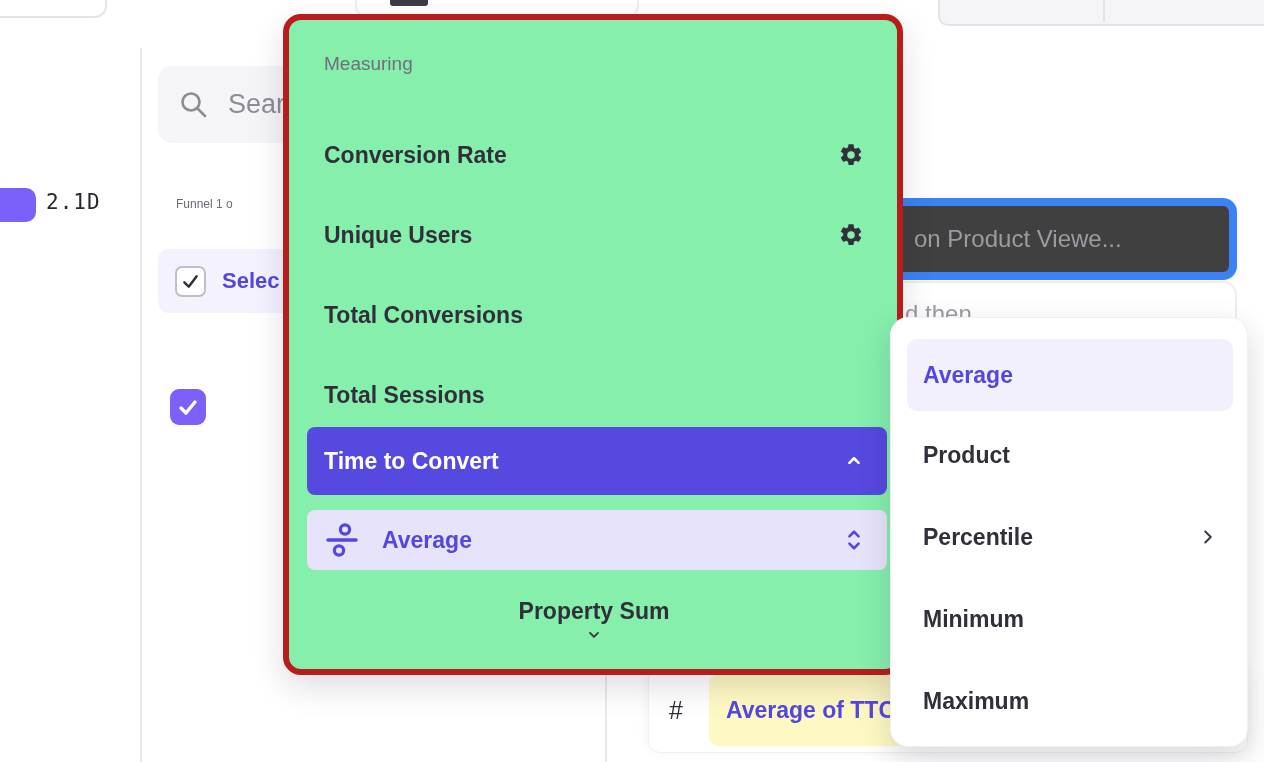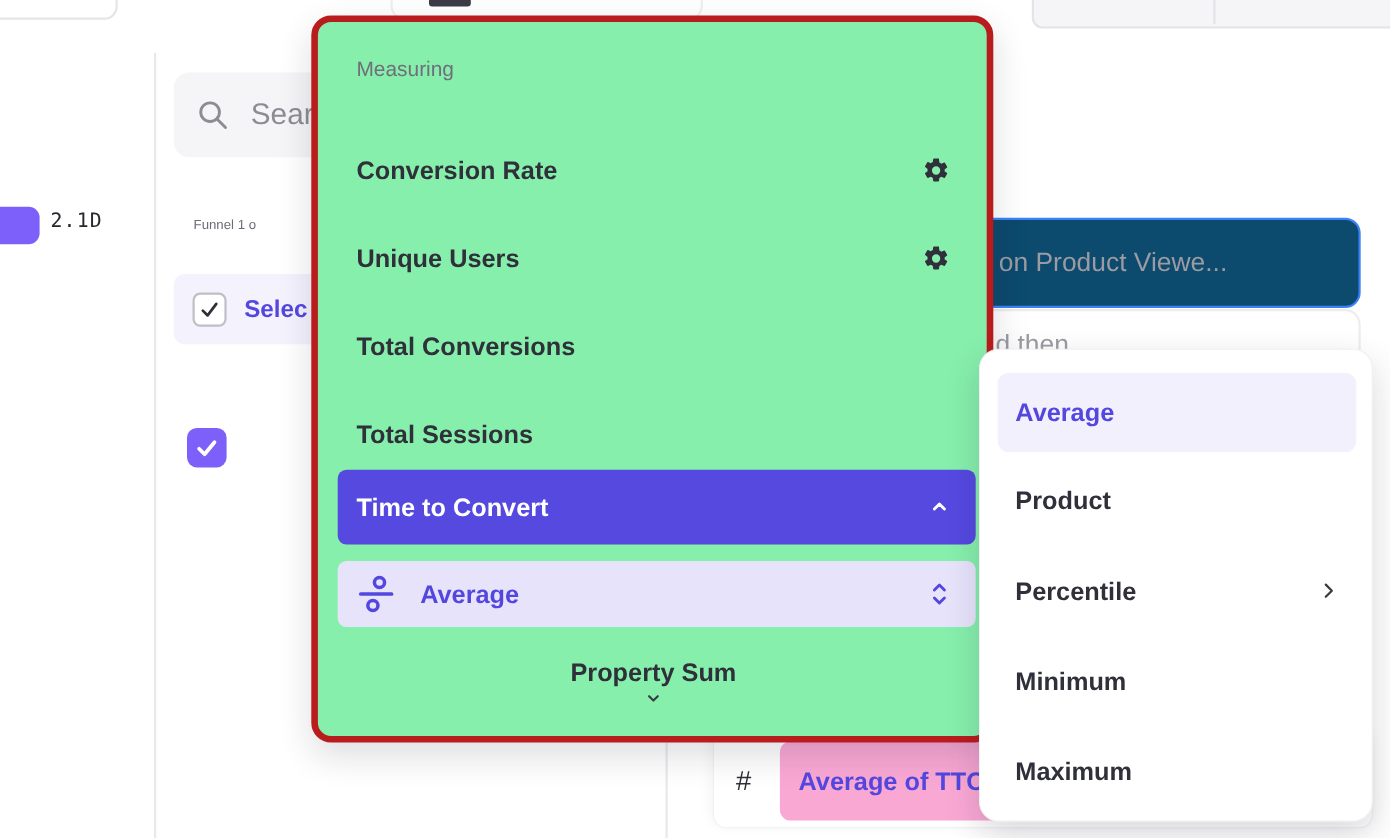--- a/index.html
+++ b/index.html
@@ -15,21 +15,21 @@
   .topmid-dark{left:33px;top:26px;width:38px;height:10px;background:#3c3c46;border-radius:3px;position:absolute;}
   .topright-bar{left:938px;top:-12px;width:340px;height:34px;background:#f5f5f7;
     border:2px solid #e4e4e8;border-bottom-left-radius:10px;}
   .topright-divider{left:1103px;top:0;width:2px;height:22px;background:#e4e4e8;}
   .vdivider1{left:140px;top:48px;width:2px;height:714px;background:#e9e9ec;}
   .vdivider2{left:605px;top:675px;width:2px;height:87px;background:#e9e9ec;}
 
   .series-badge{left:0;top:188px;width:36px;height:34px;background:#7d60fa;
     border-radius:0 10px 10px 0;}
   .series-label{left:46px;top:190px;font-family:"DejaVu Sans Mono",monospace;
-    font-size:18px;color:#27272e;letter-spacing:1px;}
+    font-size:21px;color:#27272e;letter-spacing:1px;}
 
   .search-bar{left:158px;top:66px;width:600px;height:77px;background:#f5f4f6;border-radius:14px;
     display:flex;align-items:center;}
   .search-bar svg{margin-left:20px;}
   .search-text{margin-left:18px;font-size:27px;color:#8c8c95;}
 
   .funnel-label{left:176px;top:197px;width:106px;overflow:hidden;white-space:nowrap;
     font-size:12px;color:#6c6c76;font-weight:500;}
 
   .selected-row{left:158px;top:249px;width:260px;height:64px;background:#f4f2fd;border-radius:10px;
@@ -38,31 +38,31 @@
     border-radius:7px;box-sizing:border-box;display:flex;align-items:center;justify-content:center;}
   .selected-label{margin-left:16px;font-size:22px;font-weight:600;color:#5447e0;white-space:nowrap;text-align:right;}
 
   .desc-text{left:222px;top:331px;width:61px;height:136px;overflow:hidden;
     font-size:21px;font-weight:500;color:#53535d;line-height:34px;}
   .desc-text div{white-space:nowrap;}
 
   .cbx-checked{left:170px;top:389px;width:36px;height:36px;background:#7d60fa;border-radius:9px;
     display:flex;align-items:center;justify-content:center;}
 
-  .card-products{left:660px;top:198px;width:577px;height:82px;background:#0c4a6e;
-    border:2px solid #3b82f6;border-radius:14px;box-sizing:border-box;display:flex;align-items:center;}
+  .card-products{left:660px;top:198px;width:577px;height:82px;background:#404040;
+    border:8px solid #3b82f6;border-radius:14px;box-sizing:border-box;display:flex;align-items:center;}
   .card-products span{margin-left:246px;font-size:24px;color:#9b9ba3;white-space:nowrap;}
   .card-then{left:660px;top:281px;width:577px;height:92px;background:#fff;
     border:2px solid #ededf0;border-radius:14px;box-sizing:border-box;}
   .card-then span{position:absolute;left:243px;top:17px;font-size:24px;color:#9b9ba3;white-space:nowrap;}
 
   .card-metric{left:648px;top:667px;width:600px;height:86px;background:#fff;border:1px solid #f0f0f3;
     border-radius:12px;box-shadow:0 -3px 14px rgba(0,0,0,0.06);display:flex;align-items:center;box-sizing:border-box;}
   .hash{margin-left:20px;font-size:25px;font-weight:500;color:#2f2f38;}
-  .metric-pill{margin-left:26px;width:200px;height:72px;background:#f9a8d4;border-radius:10px;
+  .metric-pill{margin-left:26px;width:200px;height:72px;background:#fef9c3;border-radius:10px;
     display:flex;align-items:center;}
   .metric-pill span{margin-left:17px;font-size:23px;font-weight:600;color:#5447e0;white-space:nowrap;}
   .metric-pill svg{margin-left:8px;}
 
   
   .measuring-panel{left:283px;top:14px;width:620px;height:661px;background:#86efac;border-radius:18px;
     box-shadow:0 12px 32px rgba(20,20,43,0.14);border:6px solid #b91c1c;box-sizing:border-box;z-index:10;}
   .menu-header{position:absolute;left:35px;top:33px;font-size:19px;color:#6f6f79;font-weight:500;}
   .menu-row{position:absolute;left:35px;width:540px;height:46px;display:flex;align-items:center;
     justify-content:space-between;cursor:pointer;}

